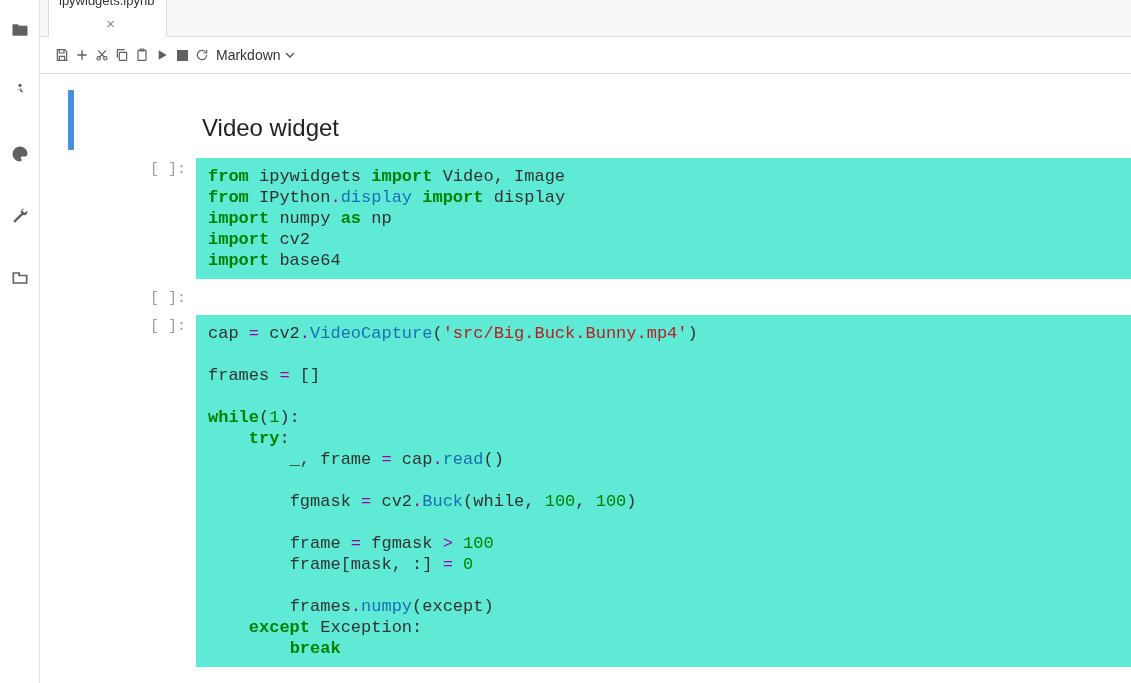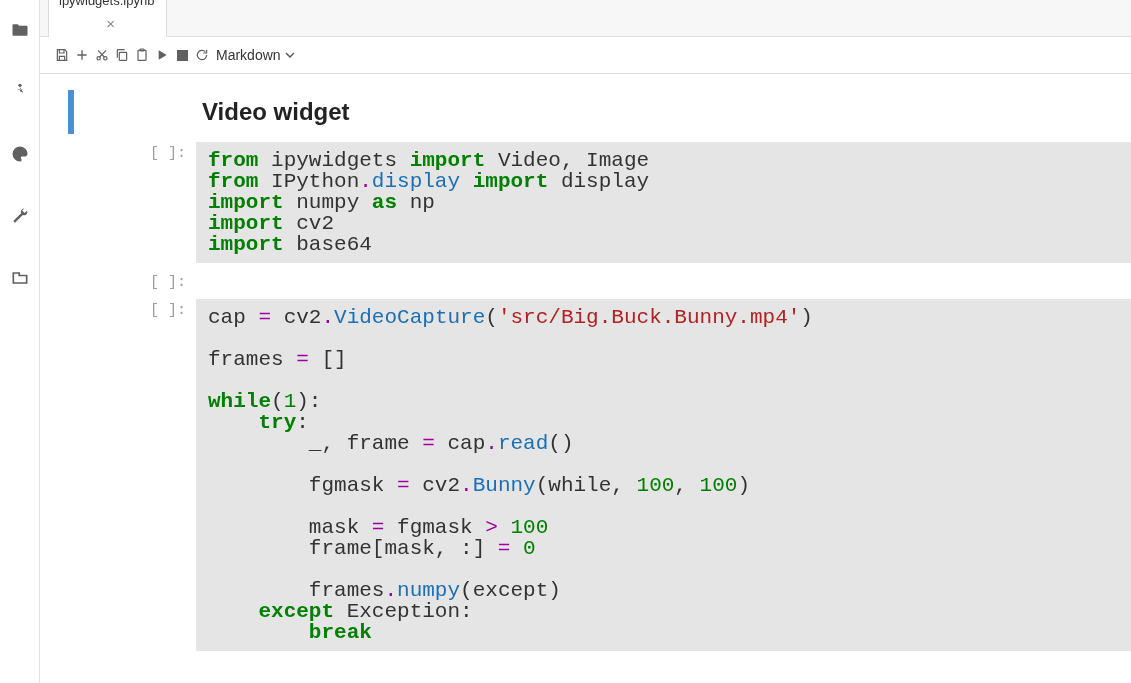--- a/index.html
+++ b/index.html
@@ -107,32 +107,33 @@
     margin-left: 28px;
     flex: 0 0 6px;
   }
   .md-wrap { display: flex; align-items: stretch; width: 100%; }
   .md-content {
     flex: 1;
     padding: 8px 0 8px 128px;
   }
   .md-content h2 {
     font-size: 24px;
-    font-weight: 700;
+    font-weight: 400;
     color: #222;
+    margin-top: 16px;
   }
   .code-body {
     flex: 1;
     min-width: 0;
   }
   .code-inner {
-    background: #e5e5e5;
+    background: #5eead4;
     padding: 8px 12px;
     font-family: "SFMono-Regular", Consolas, "Liberation Mono", Menlo, monospace;
-    font-size: 21px;
+    font-size: 17px;
     line-height: 21px;
     white-space: pre;
     color: #333;
     overflow-x: auto;
   }
   .kwb { color: #008000; font-weight: bold; }
   .op { color: #a000a0; }
   .fn { color: #1a6fb5; }
   .str { color: #b22222; }
   .num { color: #008000; }
@@ -269,23 +270,23 @@
         <div class="gutter">[ ]:</div>
         <div class="code-body">
           <div class="code-inner"><span>cap </span><span class="op">=</span><span> cv2</span><span class="op">.</span><span class="fn">VideoCapture</span><span>(</span><span class="str">'src/Big.Buck.Bunny.mp4'</span><span>)</span>
 
 <span>frames </span><span class="op">=</span><span> []</span>
 
 <span class="kwb">while</span><span>(</span><span class="num">1</span><span>):</span>
 <span>    </span><span class="kwb">try</span><span>:</span>
 <span>        </span><span>_, frame </span><span class="op">=</span><span> cap</span><span class="op">.</span><span class="fn">read</span><span>()</span>
 
-<span>        </span><span>fgmask </span><span class="op">=</span><span> cv2</span><span class="op">.</span><span class="fn">Bunny</span><span>(while, </span><span class="num">100</span><span>, </span><span class="num">100</span><span>)</span>
-
-<span>        </span><span>mask </span><span class="op">=</span><span> fgmask </span><span class="op">&gt;</span><span> </span><span class="num">100</span>
+<span>        </span><span>fgmask </span><span class="op">=</span><span> cv2</span><span class="op">.</span><span class="fn">Buck</span><span>(while, </span><span class="num">100</span><span>, </span><span class="num">100</span><span>)</span>
+
+<span>        </span><span>frame </span><span class="op">=</span><span> fgmask </span><span class="op">&gt;</span><span> </span><span class="num">100</span>
 <span>        </span><span>frame[mask, :] </span><span class="op">=</span><span> </span><span class="num">0</span>
 
 <span>        </span><span>frames</span><span class="op">.</span><span class="fn">numpy</span><span>(except)</span>
 <span>    </span><span class="kwb">except</span><span> Exception:</span>
 <span>        </span><span class="kwb">break</span></div>
         </div>
       </div>
 
     </div>
   </div>

